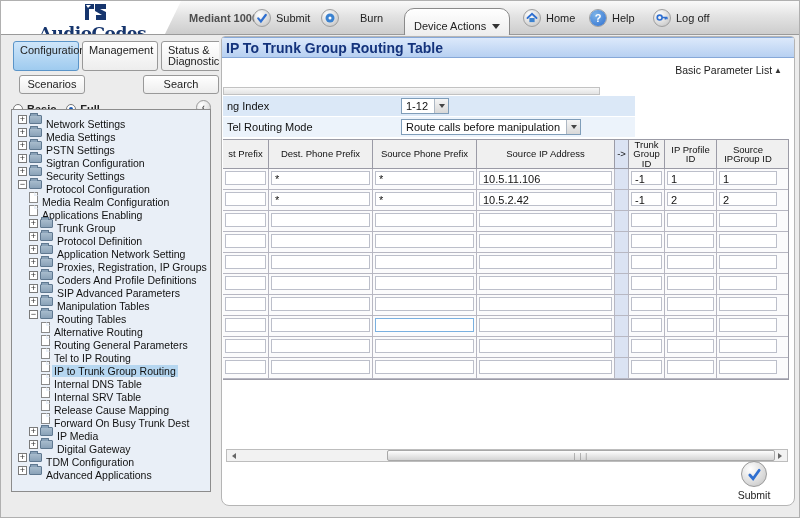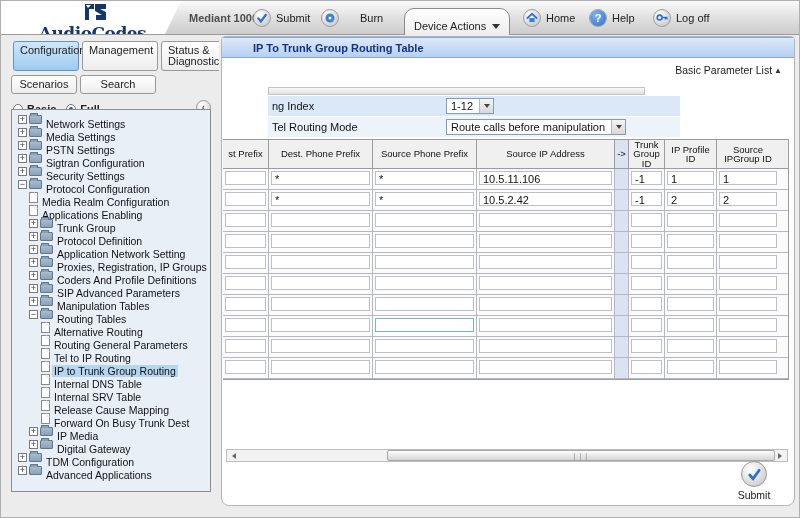--- a/index.html
+++ b/index.html
@@ -24,21 +24,21 @@
     background:linear-gradient(#ffffff,#e8e8e8);display:flex;align-items:center;justify-content:space-between;
     padding:0 9px;box-sizing:border-box;cursor:pointer;}
   .pill-btn .tb-label{font-size:11px;}
   .caret-down{width:0;height:0;border-left:4px solid transparent;border-right:4px solid transparent;border-top:5px solid #333;}
   .help-circle{width:16px;height:16px;border-radius:50%;background:radial-gradient(circle at 35% 30%,#7db4e8,#2f6fd0);
     color:#fff;font-size:11px;font-weight:bold;display:flex;align-items:center;justify-content:center;}
 
   
   .sidebar{position:absolute;left:0;top:34px;width:218px;height:484px;background:#ececec;}
   .tab-row{display:flex;gap:3px;margin:6px 0 0 12px;}
-  .tab-row2{margin:4px 0 0 10px;}
+  .tab-row2{margin:4px 0 0 18px;justify-content:space-between;}
   .side-tab{background:linear-gradient(#ffffff,#ededed);border:1px solid #999;border-radius:3px;
     font-size:11px;color:#222;padding:3px 6px;cursor:pointer;text-align:left;line-height:11px;}
   .side-tab.active{background:linear-gradient(#cfe6fa,#9fcbef);border-color:#5a94c8;}
   .tab-w1{width:66px;box-sizing:border-box;}
   .tab-w2{width:76px;box-sizing:border-box;}
   .tab-w3{width:70px;box-sizing:border-box;}
   .radio-row{display:flex;align-items:center;gap:4px;margin:8px 0 0 12px;font-size:11px;font-weight:bold;color:#222;position:relative;height:14px;}
   .radio{width:10px;height:10px;border-radius:50%;border:1px solid #777;background:#fff;box-sizing:border-box;position:relative;cursor:pointer;}
   .radio.checked::after{content:"";position:absolute;left:2px;top:2px;width:4px;height:4px;border-radius:50%;background:#1a58b0;}
   .collapse-btn{position:absolute;right:8px;top:-2px;width:15px;height:15px;border-radius:50%;
@@ -64,24 +64,24 @@
   .node-icon.page::before{content:"";position:absolute;right:-1px;top:-1px;border-style:solid;border-width:0 4px 4px 0;
     border-color:#e9eff7 transparent;}
   .tlabel{padding:0 2px;margin-top:9px;}
   .tlabel.selected{background:#b5d6f0;}
 
   
   .main-bg{position:absolute;left:218px;top:34px;width:582px;height:484px;background:#ececec;}
   .panel{position:absolute;left:220px;top:35px;width:574px;height:470px;background:#fff;
     border:1px solid #b5b5b5;border-radius:4px 4px 8px 8px;box-sizing:border-box;overflow:hidden;}
   .panel-title{height:19px;background:linear-gradient(#dce9fb,#b7d0f1);border-top:1px solid #86a8d8;border-bottom:1px solid #86a8d8;
-    font-size:11px;font-weight:bold;color:#14337c;display:flex;align-items:center;padding-left:31px;}
+    font-size:14px;font-weight:bold;color:#14337c;display:flex;align-items:center;padding-left:4px;}
   .param-toggle{position:absolute;top:27px;right:12px;font-size:10.5px;color:#222;display:flex;align-items:center;gap:2px;cursor:pointer;}
   .param-toggle .up-arrow{font-size:8px;color:#333;}
-  .param-box{position:absolute;left:1px;top:50px;width:412px;padding-left:45px;}
+  .param-box{position:absolute;left:1px;top:50px;width:412px;}
   .param-strip{width:377px;height:8px;background:linear-gradient(#f7f7f7,#e2e2e2);border:1px solid #c2c2c2;box-sizing:border-box;}
   .param-row{display:flex;align-items:center;height:20px;margin-top:1px;font-size:11px;color:#111;}
   .param-row.r0{background:#dbe8f7;}
   .param-row.r1{background:#ecf3fb;}
   .param-label{width:178px;padding-left:4px;box-sizing:border-box;}
   .selectbox{height:16px;background:#fff;border:1px solid #7f9db9;display:inline-flex;align-items:center;
     font-size:11px;color:#111;padding-left:4px;cursor:pointer;box-sizing:border-box;}
   .selectbox .sel-arrow{width:13px;height:14px;margin-left:6px;background:linear-gradient(#f5f5f5,#d8d8d8);
     border-left:1px solid #aeb8c4;display:flex;align-items:center;justify-content:center;}
   .selectbox .sel-arrow::before{content:"";width:0;height:0;border-left:3px solid transparent;border-right:3px solid transparent;border-top:4px solid #444;}

